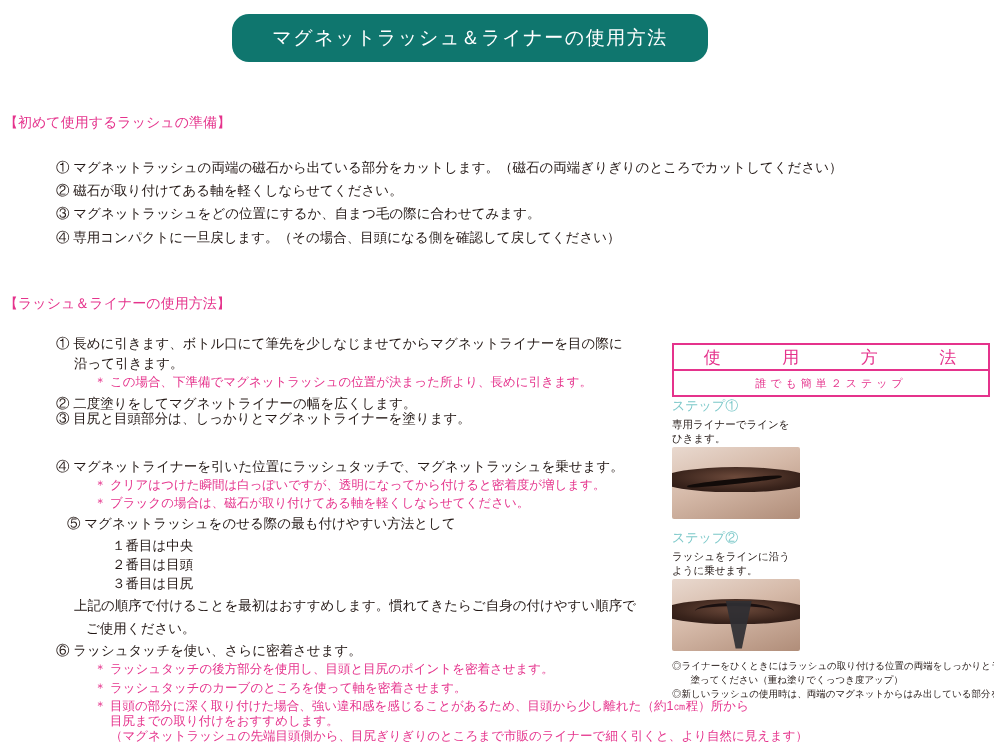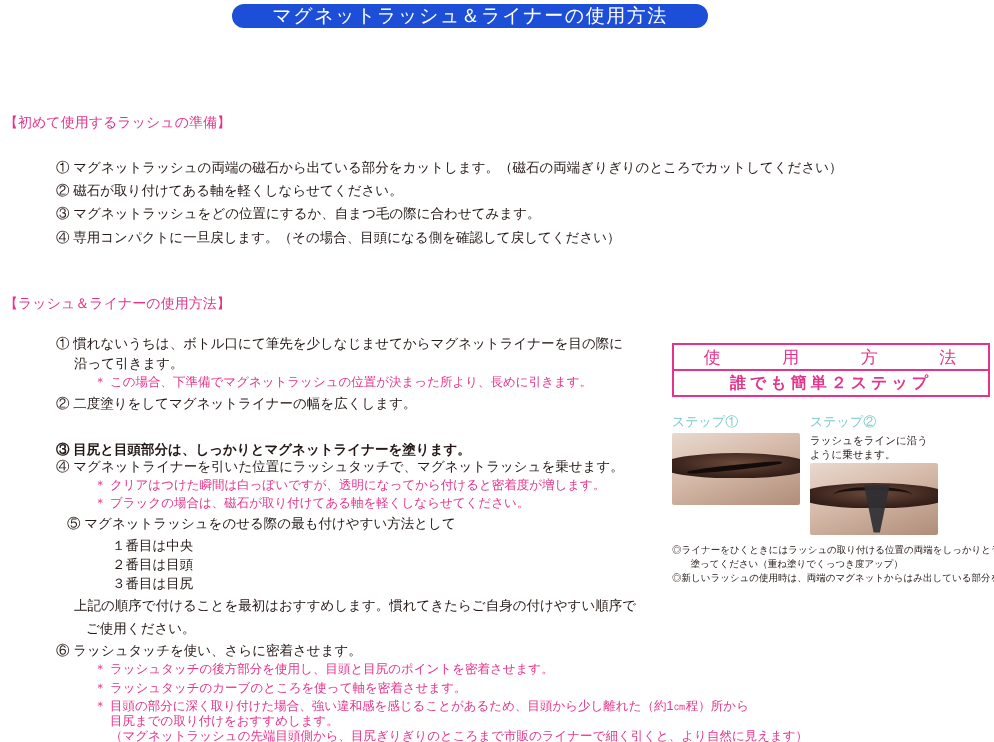--- a/index.html
+++ b/index.html
@@ -18,24 +18,24 @@
   .page {
     position: relative;
     width: 994px;
     height: 742px;
   }
 
   
   .title-banner {
     position: absolute;
     left: 232px;
-    top: 4px;
+    top: 14px;
     width: 476px;
-    height: 24px;
-    background: #1d4ed8;
+    height: 48px;
+    background: #0f766e;
     border-radius: 17px;
     color: #ffffff;
     font-size: 19px;
     letter-spacing: 1.5px;
     display: flex;
     align-items: center;
     justify-content: center;
     white-space: nowrap;
   }
 
@@ -81,29 +81,29 @@
     box-sizing: border-box;
   }
   .ib-row2 {
     border: 2px solid #e5338c;
     border-top: none;
     height: 26px;
     display: flex;
     align-items: center;
     justify-content: center;
     color: #e5338c;
-    font-size: 16px;
+    font-size: 11px;
     letter-spacing: 4px;
     box-sizing: border-box;
-    font-weight: bold;
   }
   .steps {
     display: flex;
-    margin-top: 16px;
+    margin-top: 0;
     gap: 10px;
+    flex-direction: column;
   }
   .step {
     width: 128px;
   }
   .step-title {
     color: #7ec9ca;
     font-size: 13px;
     margin-bottom: 2px;
   }
   .step-desc {
@@ -176,25 +176,25 @@
 
   <div class="section-head" id="head1">【初めて使用するラッシュの準備】</div>
 
   <div class="ln" style="left:56px; top:160px;">① マグネットラッシュの両端の磁石から出ている部分をカットします。（磁石の両端ぎりぎりのところでカットしてください）</div>
   <div class="ln" style="left:56px; top:183px;">② 磁石が取り付けてある軸を軽くしならせてください。</div>
   <div class="ln" style="left:56px; top:206px;">③ マグネットラッシュをどの位置にするか、自まつ毛の際に合わせてみます。</div>
   <div class="ln" style="left:56px; top:230px;">④ 専用コンパクトに一旦戻します。（その場合、目頭になる側を確認して戻してください）</div>
 
   <div class="section-head" id="head2">【ラッシュ＆ライナーの使用方法】</div>
 
-  <div class="ln" style="left:56px; top:336px;">① 慣れないうちは、ボトル口にて筆先を少しなじませてからマグネットライナーを目の際に</div>
+  <div class="ln" style="left:56px; top:336px;">① 長めに引きます、ボトル口にて筆先を少しなじませてからマグネットライナーを目の際に</div>
   <div class="ln" style="left:74px; top:356px;">沿って引きます。</div>
   <div class="ln pink small" style="left:94px; top:375px;">＊ この場合、下準備でマグネットラッシュの位置が決まった所より、長めに引きます。</div>
   <div class="ln" style="left:56px; top:396px;">② 二度塗りをしてマグネットライナーの幅を広くします。</div>
-  <div class="ln" style="left:56px; top:442px;font-weight:bold;">③ 目尻と目頭部分は、しっかりとマグネットライナーを塗ります。</div>
+  <div class="ln" style="left:56px; top:411px;">③ 目尻と目頭部分は、しっかりとマグネットライナーを塗ります。</div>
   <div class="ln" style="left:56px; top:459px;">④ マグネットライナーを引いた位置にラッシュタッチで、マグネットラッシュを乗せます。</div>
   <div class="ln pink small" style="left:94px; top:478px;">＊ クリアはつけた瞬間は白っぽいですが、透明になってから付けると密着度が増します。</div>
   <div class="ln pink small" style="left:94px; top:496px;">＊ ブラックの場合は、磁石が取り付けてある軸を軽くしならせてください。</div>
   <div class="ln" style="left:67px; top:516px;text-align:right;">⑤ マグネットラッシュをのせる際の最も付けやすい方法として</div>
   <div class="ln" style="left:112px; top:538px;">１番目は中央</div>
   <div class="ln" style="left:112px; top:557px;">２番目は目頭</div>
   <div class="ln" style="left:112px; top:576px;">３番目は目尻</div>
   <div class="ln" style="left:74px; top:598px;">上記の順序で付けることを最初はおすすめします。慣れてきたらご自身の付けやすい順序で</div>
   <div class="ln" style="left:86px; top:621px;">ご使用ください。</div>
   <div class="ln" style="left:56px; top:643px;">⑥ ラッシュタッチを使い、さらに密着させます。</div>
@@ -209,20 +209,21 @@
       <span>使</span>
       <span>用</span>
       <span>方</span>
       <span>法</span>
     </div>
     <div class="ib-row2">誰でも簡単２ステップ</div>
 
     <div class="steps">
       <div class="step">
         <div class="step-title">ステップ①</div>
+        <div class="step-desc">専用ライナーでラインをひきます。</div>
         <div class="step-photo">
           <div class="lid"></div>
           <div class="liner"></div>
         </div>
       </div>
       <div class="step">
         <div class="step-title">ステップ②</div>
         <div class="step-desc">ラッシュをラインに沿うように乗せます。</div>
         <div class="step-photo">
           <div class="lid"></div>

